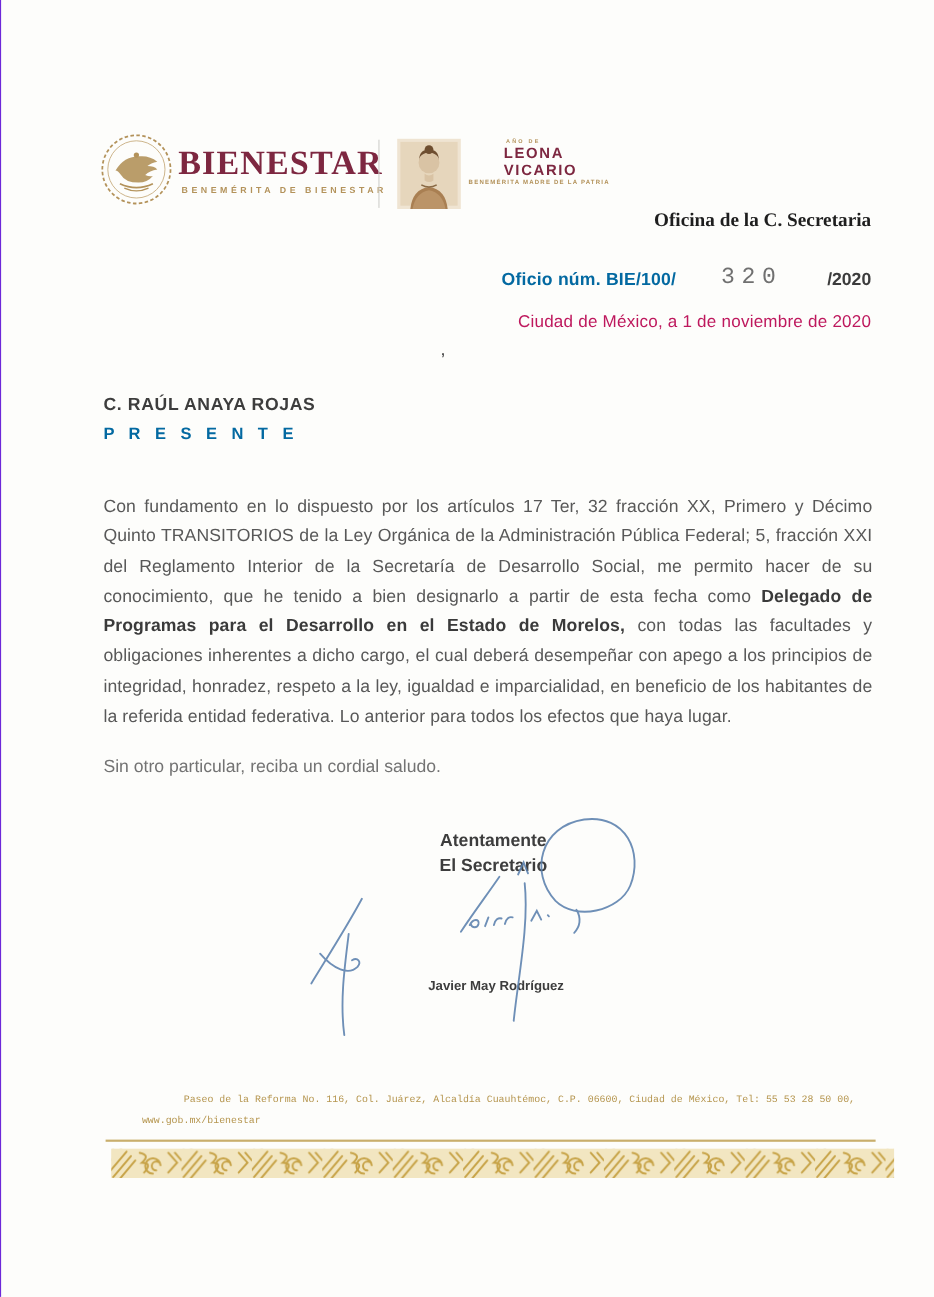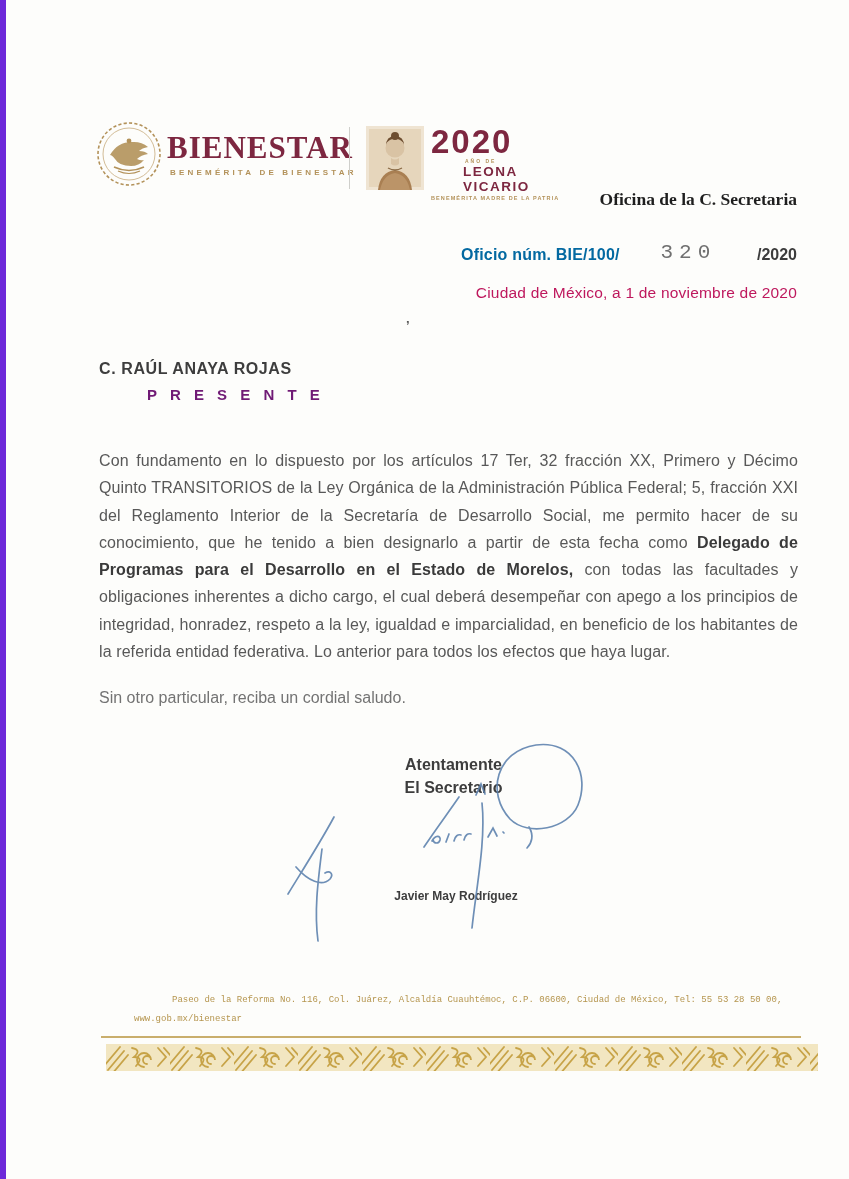--- a/index.html
+++ b/index.html
@@ -4,21 +4,21 @@
 <style>
   * { margin: 0; padding: 0; box-sizing: border-box; }
   html, body { background: #ffffff; }
   .page {
     position: relative;
     width: 849px;
     height: 1179px;
     background: #fdfdfb;
     overflow: hidden;
     font-family: "Liberation Sans", sans-serif;
-    border-left: 6px solid #6d28d9;
+    border-left: 1px solid #6d28d9;
   }
   
   .seal { position: absolute; left: 88px; top: 119px; }
   .brand-text { position: absolute; left: 161px; top: 130px; }
   .brand-name {
     font-family: "Liberation Serif", serif;
     font-weight: bold; font-size: 31px; letter-spacing: 1px;
     color: #7d2740;
   }
   .brand-sub {
@@ -74,23 +74,22 @@
     position: absolute; left: 400px; top: 318px;
     font-size: 13px; color: #555; font-weight: bold;
   }
   
   .recipient { position: absolute; left: 93px; top: 356px; }
   .recipient-name {
     font-weight: bold; font-size: 16px; color: #3d3d3d; letter-spacing: 0.6px;
     line-height: 26px;
   }
   .recipient-salutation {
-    font-weight: bold; font-size: 15px; color: #701a75; letter-spacing: 4.5px;
+    font-weight: bold; font-size: 15px; color: #0369a1; letter-spacing: 4.5px;
     line-height: 26px;
-    margin-left: 48px;
   }
   
   .body-paragraph {
     position: absolute; left: 93px; top: 447px; width: 699px;
     font-size: 16px; line-height: 27.3px; color: #585858;
     text-align: justify; letter-spacing: 0.1px;
   }
   .body-paragraph b { color: #3a3a3a; }
   .closing-line {
     position: absolute; left: 93px; top: 689px;
@@ -154,21 +153,20 @@
       <path d="M14 64 q3 -15 15 -17 q12 2 15 17 z" fill="#bb9468"></path>
       <circle cx="29" cy="22" r="9.5" fill="#d9c3a4"></circle>
       <path d="M20 20 q0 -10 9 -10 q9 0 9 10 q0 -4 -4 -6 q-5 -3 -10 0 q-4 2 -4 6 z" fill="#6e4e30"></path>
       <circle cx="29" cy="10" r="4" fill="#6e4e30"></circle>
       <path d="M25 32 q4 3 8 0 l0 6 q-4 3 -8 0 z" fill="#d9c3a4"></path>
       <path d="M22 42 q7 4 14 0" fill="none" stroke="#8a6a45" stroke-width="1.4"></path>
     </svg>
   </div>
 
   <div class="year-block">
-    <div class="year-number">2020</div>
     <div class="year-pre">AÑO DE</div>
     <div class="year-name">LEONA VICARIO</div>
     <div class="year-sub">BENEMÉRITA MADRE DE LA PATRIA</div>
   </div>
 
   <div class="office-title">Oficina de la C. Secretaria</div>
 
   <div class="oficio-line">
     <span class="oficio-label">Oficio núm. BIE/100/</span>
     <span class="oficio-stamp">320</span>

